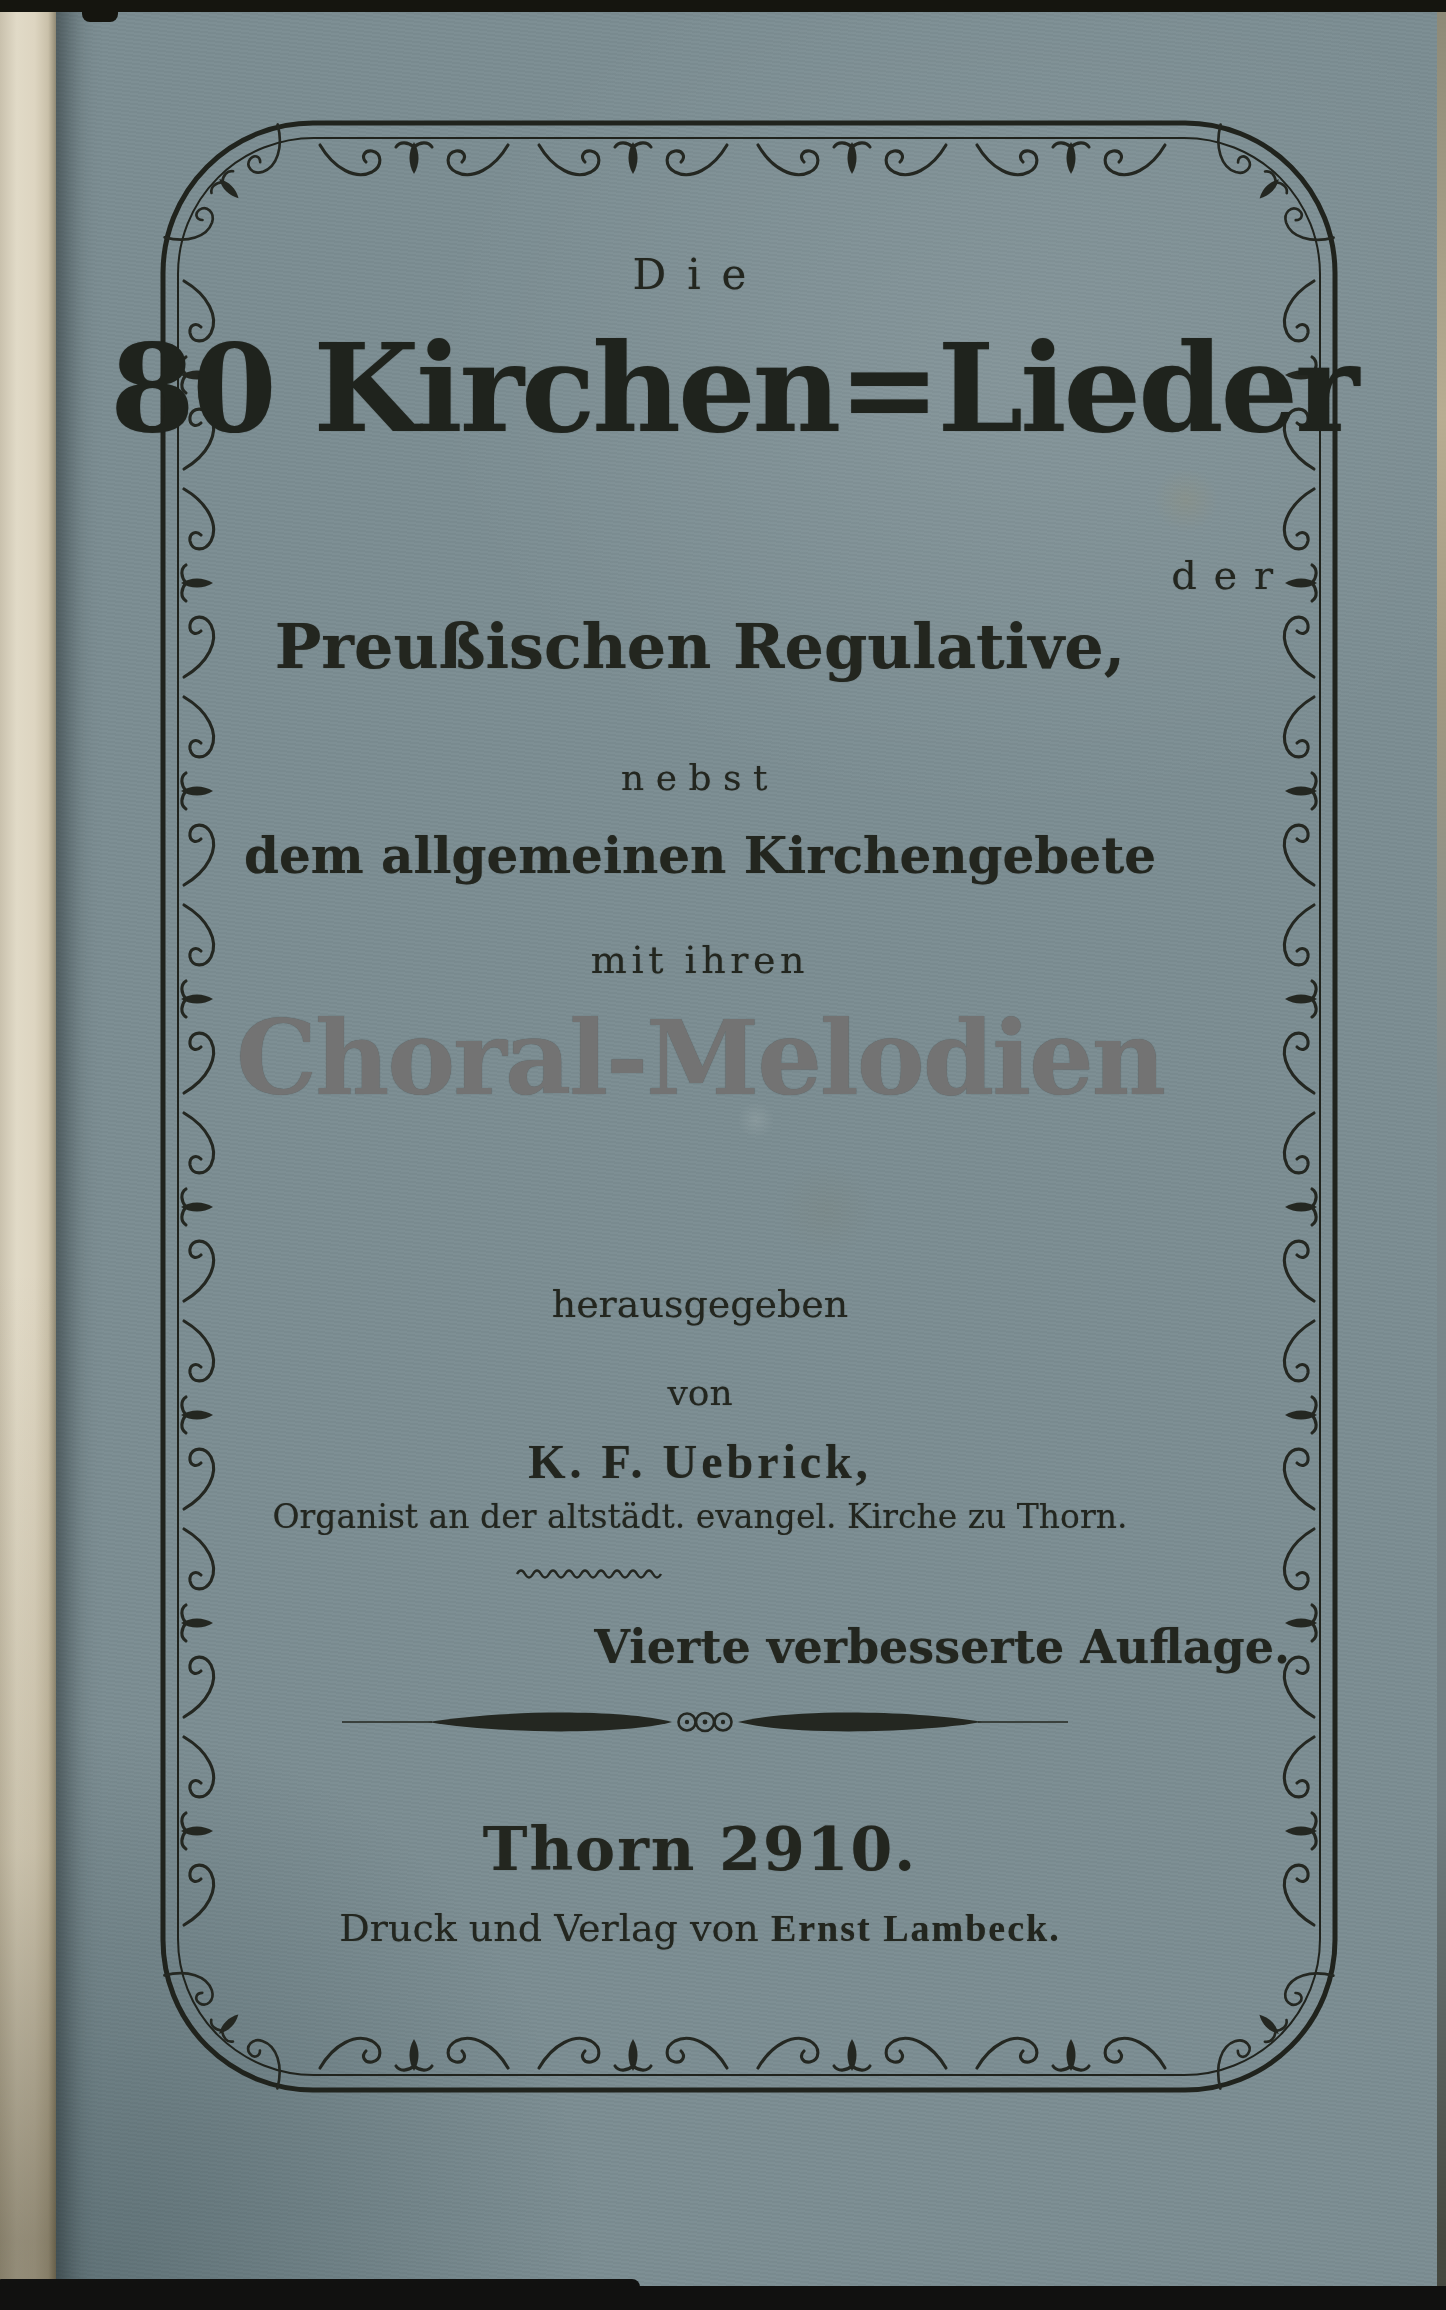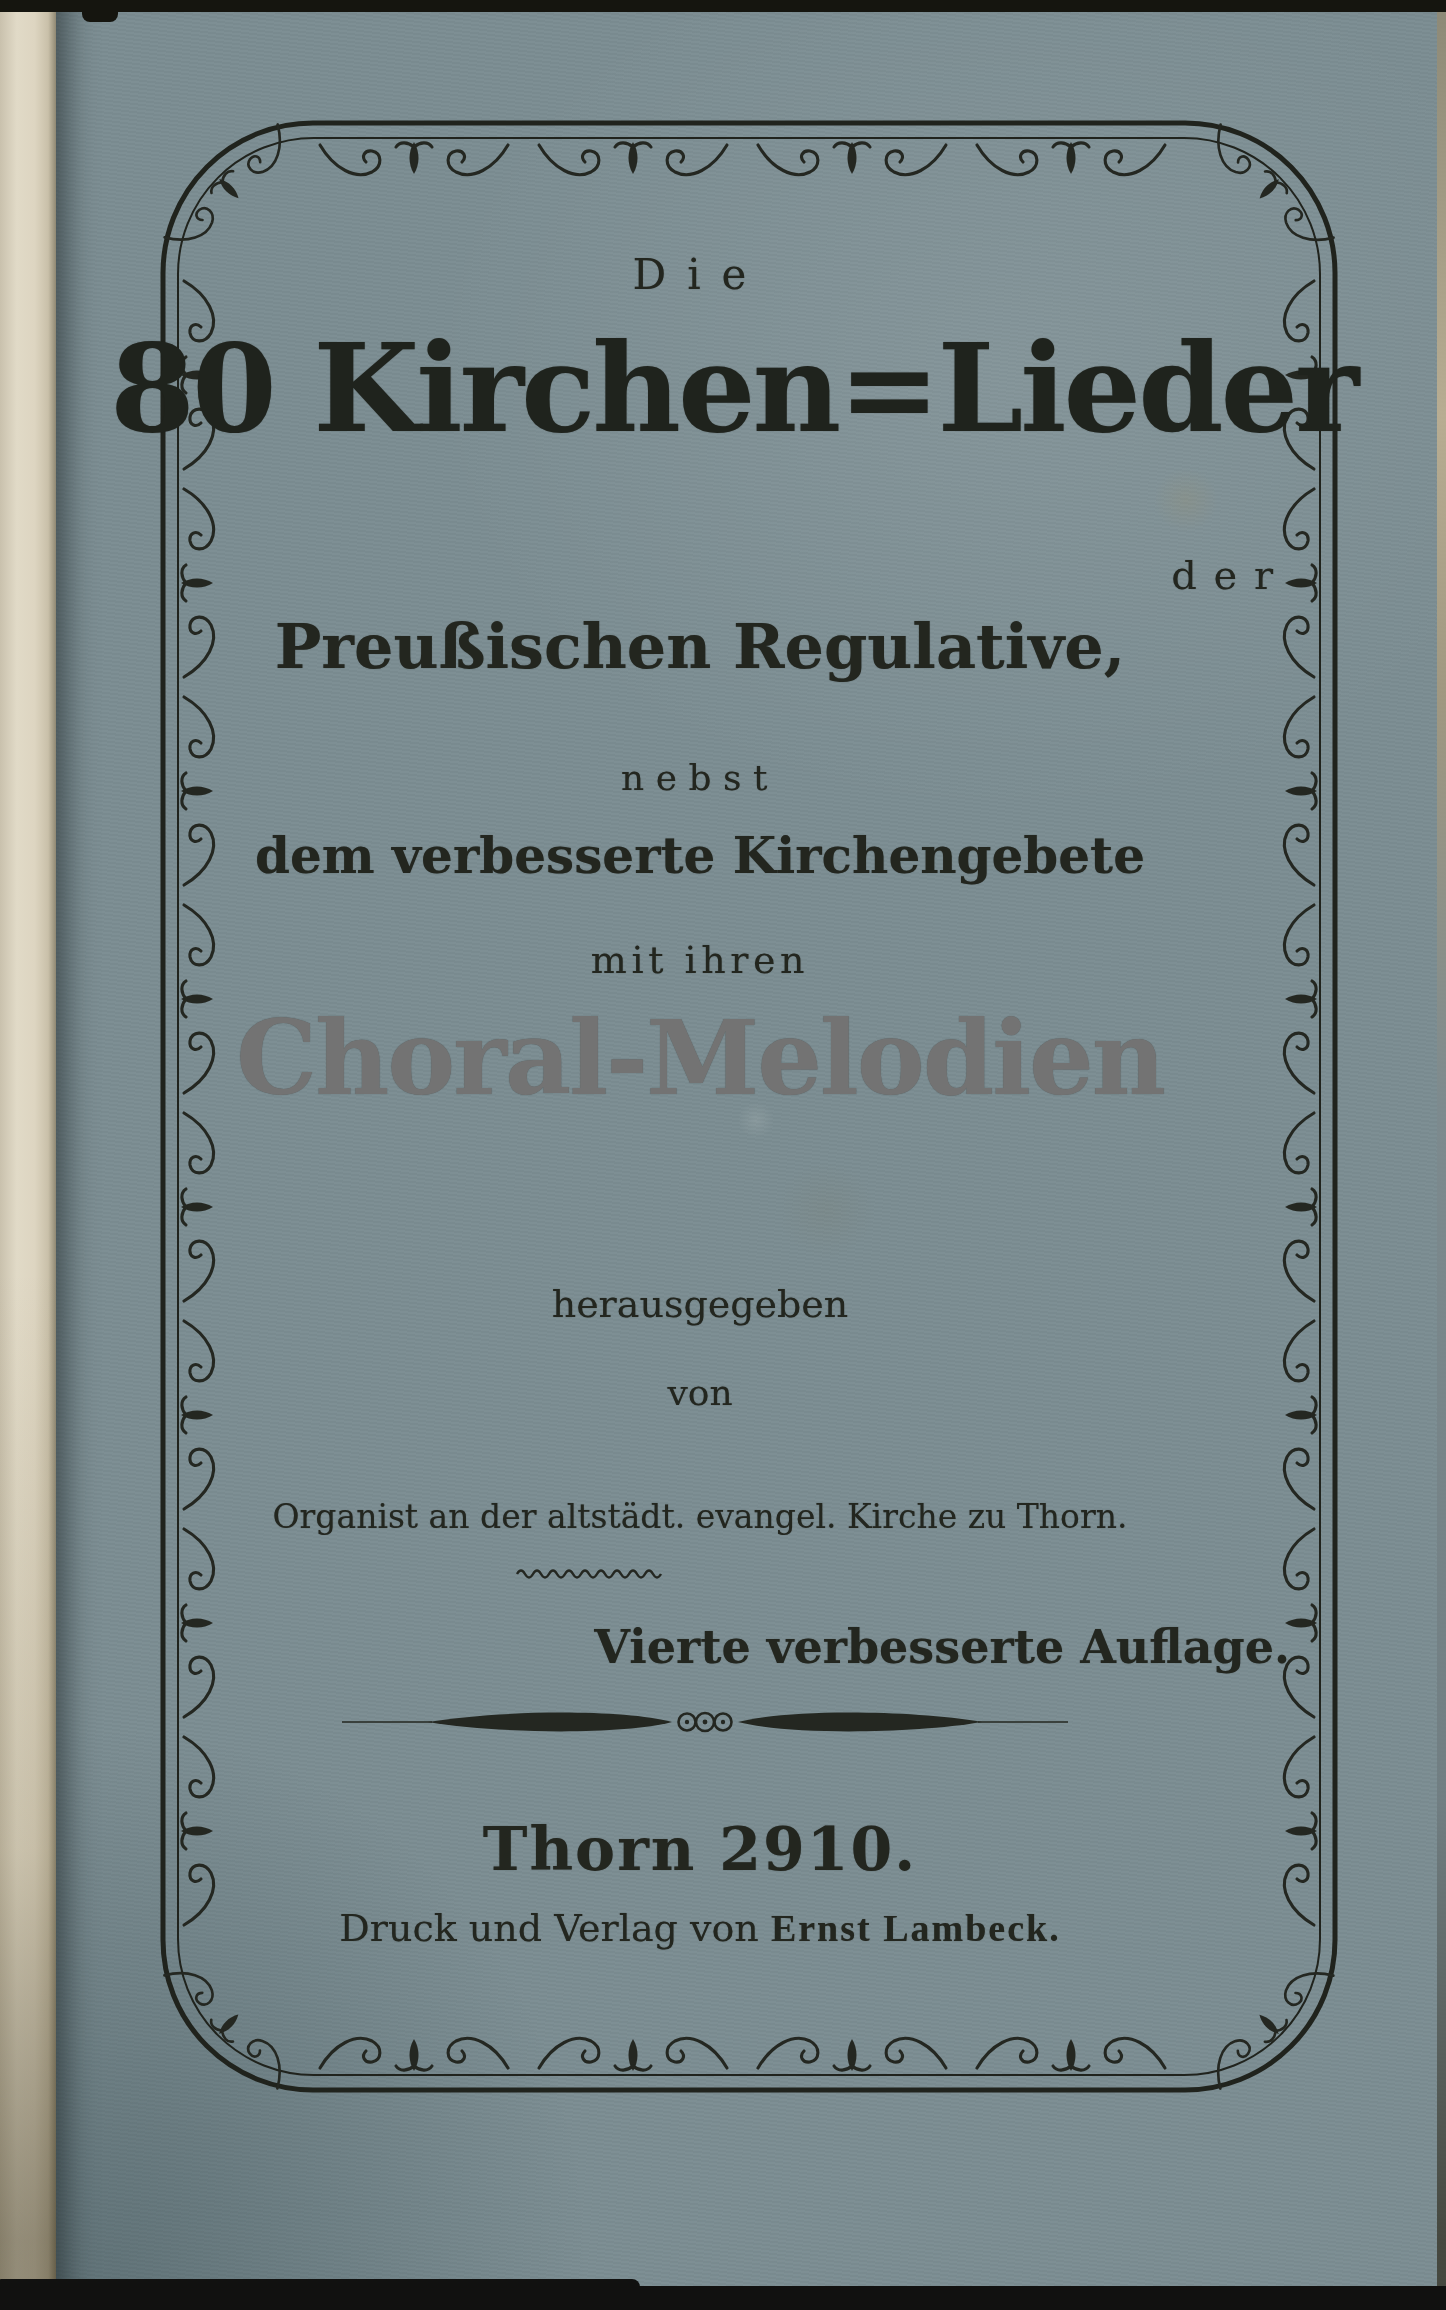--- a/index.html
+++ b/index.html
@@ -129,25 +129,26 @@
     <use href="#unit" transform="translate(278,2095) rotate(225) scale(0.85)"></use>
     <use href="#unit" transform="translate(1340,1975) rotate(135) scale(0.85)"></use>
   </svg>
 
   <div class="text-layer">
     <div class="line die">Die</div>
     <div class="line title">80 Kirchen=Lieder</div>
     <div class="line sp der">der</div>
     <div class="line sub1">Preußischen Regulative,</div>
     <div class="line nebst">nebst</div>
-    <div class="line sub2">dem verbesserte Kirchengebete</div>
+    <div class="line sub2">dem allgemeinen Kirchengebete</div>
     <div class="line mit">mit ihren</div>
     <div class="line sub3">Choral-Melodien</div>
     <div class="line herau">herausgegeben</div>
     <div class="line von">von</div>
+    <div class="line name">K. F. Uebrick,</div>
     <div class="line role">Organist an der altstädt. evangel. Kirche zu Thorn.</div>
     <div class="line vierte">Vierte verbesserte Auflage.</div>
     <div class="line thorn">Thorn 2910.</div>
     <div class="line druck">
       <span>Druck und Verlag von</span>
       <span class="roman">Ernst Lambeck.</span>
     </div>
   </div>
 
   <svg class="wavy-rule" viewBox="0 0 152 16">

